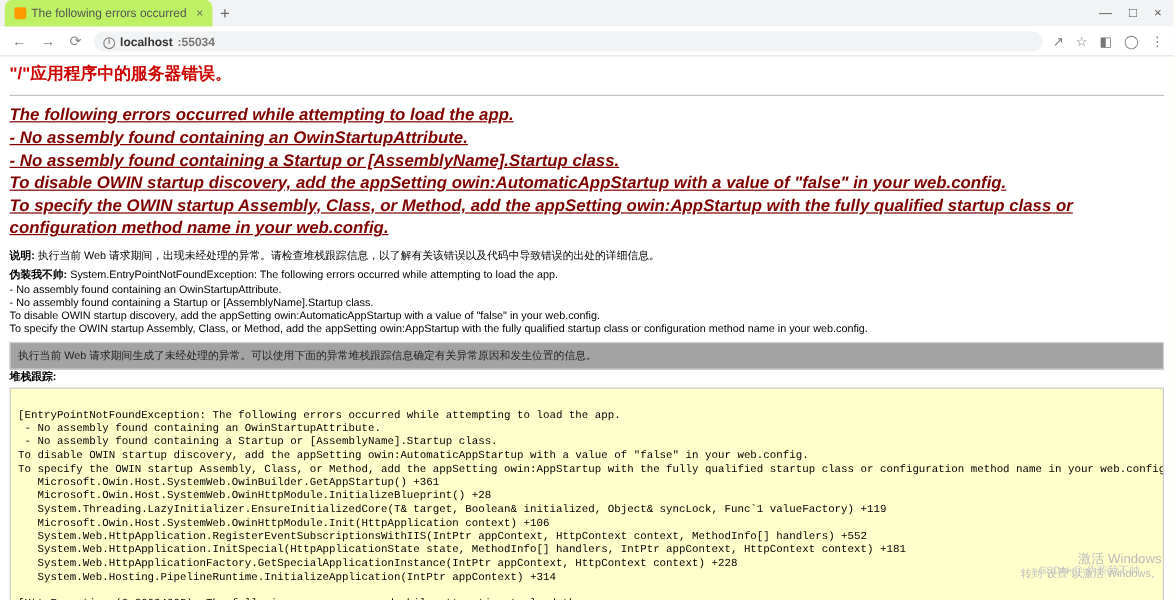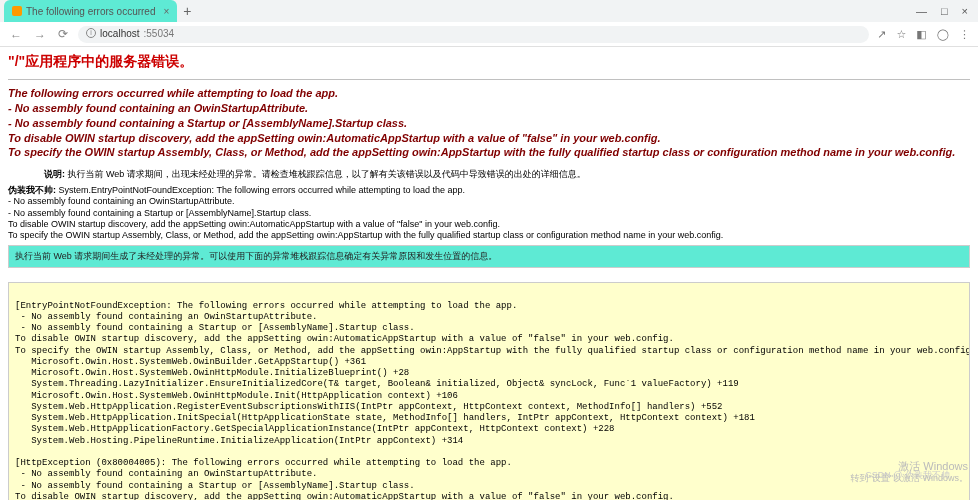--- a/index.html
+++ b/index.html
@@ -1,38 +1,38 @@
 <!DOCTYPE html>
 <html><head>
 <meta charset="utf-8">
 <style>
 * { margin: 0; padding: 0; box-sizing: border-box; }
 body { font-family: "Segoe UI", Arial, sans-serif; font-size: 11px; background: #fff; width: 978px; height: 500px; overflow: hidden; position: relative; }
 .browser-chrome { background: #fff; border-bottom: 1px solid #e0e0e0; }
 .tab-bar { display: flex; align-items: center; height: 22px; background: #f1f3f4; }
-.tab { display: flex; align-items: center; gap: 4px; padding: 3px 8px; background: #5eead4; border-radius: 6px 6px 0 0; font-size: 10px; color: #555; margin-left: 4px; height: 22px; }
+.tab { display: flex; align-items: center; gap: 4px; padding: 3px 8px; background: #bef264; border-radius: 6px 6px 0 0; font-size: 10px; color: #555; margin-left: 4px; height: 22px; }
 .tab-icon { width: 10px; height: 10px; background: #f90; border-radius: 2px; }
 .tab-close { font-size: 10px; color: #666; cursor: pointer; margin-left: 4px; }
 .new-tab { padding: 0 6px; color: #666; cursor: pointer; font-size: 14px; }
 .win-controls { margin-left: auto; display: flex; gap: 14px; padding-right: 10px; color: #555; font-size: 11px; }
 .addr-bar { display: flex; align-items: center; gap: 8px; padding: 4px 8px; height: 24px; background: #fff; }
 .nav-btn { color: #888; font-size: 12px; cursor: pointer; padding: 0 2px; }
-.url-box { flex: 1; display: flex; align-items: flex-start; gap: 4px; padding: 2px 8px; background: #f1f3f4; border-radius: 12px; font-size: 10px; color: #555; height: 17px; }
+.url-box { flex: 1; display: flex; align-items: flex-end; gap: 4px; padding: 2px 8px; background: #f1f3f4; border-radius: 12px; font-size: 10px; color: #555; height: 17px; font-weight: bold; }
 .info-icon { width: 10px; height: 10px; border: 1px solid #888; border-radius: 50%; display: inline-flex; align-items: center; justify-content: center; font-size: 7px; color: #888; }
 .url-host { color: #333; }
 .url-port { color: #777; }
 .addr-icons { display: flex; gap: 10px; color: #777; font-size: 11px; }
 .content { padding: 6px 8px; font-family: "Microsoft YaHei", Arial, sans-serif; }
 h1.err-title { font-family: Verdana, Arial, sans-serif; font-size: 14px; font-weight: bold; color: #c00; margin-bottom: 8px; }
-.err-block { font-family: Arial, sans-serif; font-size: 11px; font-style: italic; font-weight: bold; color: #800000; line-height: 1.35; margin-bottom: 8px; }
+.err-block { font-family: Arial, sans-serif; font-size: 14px; font-style: italic; font-weight: bold; color: #800000; line-height: 1.35; margin-bottom: 8px; text-decoration: underline; }
 .desc-line { font-size: 9px; color: #000; margin-bottom: 4px; }
-.desc-line b { font-weight: bold; margin-left: 36px; }
+.desc-line b { font-weight: bold; }
 .exc-block { font-size: 9px; color: #000; line-height: 1.25; margin-bottom: 4px; }
 .src-label { font-size: 9px; font-weight: bold; margin-bottom: 2px; }
-.code-box { background: #5eead4; border: 1px solid #ccc; padding: 4px 6px; margin-bottom: 14px; font-size: 9px; color: #222; font-family: Arial, sans-serif; }
+.code-box { background: #a3a3a3; border: 1px solid #ccc; padding: 4px 6px; margin-bottom: 0; font-size: 9px; color: #222; font-family: Arial, sans-serif; }
 .stack-box { background: #ffffcc; border: 1px solid #ccc; padding: 6px; font-family: Consolas, "Courier New", monospace; font-size: 9px; color: #000; white-space: pre; line-height: 1.25; overflow: hidden; }
 .watermark { position: absolute; right: 10px; bottom: 16px; font-size: 11px; color: #bbb; text-align: right; line-height: 1.2; }
 .csdn { position: absolute; right: 28px; bottom: 18px; font-size: 9px; color: #ccc; }
 </style>
 </head>
 <body>
 
 <div class="browser-chrome">
   <div class="tab-bar">
     <div class="tab">
@@ -87,20 +87,21 @@
     <b>伪装我不帅:</b>
     <span style="white-space:pre-line;">System.EntryPointNotFoundException: The following errors occurred while attempting to load the app.
 - No assembly found containing an OwinStartupAttribute.
 - No assembly found containing a Startup or [AssemblyName].Startup class.
 To disable OWIN startup discovery, add the appSetting owin:AutomaticAppStartup with a value of "false" in your web.config.
 To specify the OWIN startup Assembly, Class, or Method, add the appSetting owin:AppStartup with the fully qualified startup class or configuration method name in your web.config.</span>
   </div>
 
   <div class="code-box">执行当前 Web 请求期间生成了未经处理的异常。可以使用下面的异常堆栈跟踪信息确定有关异常原因和发生位置的信息。</div>
 
+  <div class="src-label">堆栈跟踪:</div>
   <div class="stack-box">
 [EntryPointNotFoundException: The following errors occurred while attempting to load the app.
  - No assembly found containing an OwinStartupAttribute.
  - No assembly found containing a Startup or [AssemblyName].Startup class.
 To disable OWIN startup discovery, add the appSetting owin:AutomaticAppStartup with a value of "false" in your web.config.
 To specify the OWIN startup Assembly, Class, or Method, add the appSetting owin:AppStartup with the fully qualified startup class or configuration method name in your web.config.]
    Microsoft.Owin.Host.SystemWeb.OwinBuilder.GetAppStartup() +361
    Microsoft.Owin.Host.SystemWeb.OwinHttpModule.InitializeBlueprint() +28
    System.Threading.LazyInitializer.EnsureInitializedCore(T&amp; target, Boolean&amp; initialized, Object&amp; syncLock, Func`1 valueFactory) +119
    Microsoft.Owin.Host.SystemWeb.OwinHttpModule.Init(HttpApplication context) +106

